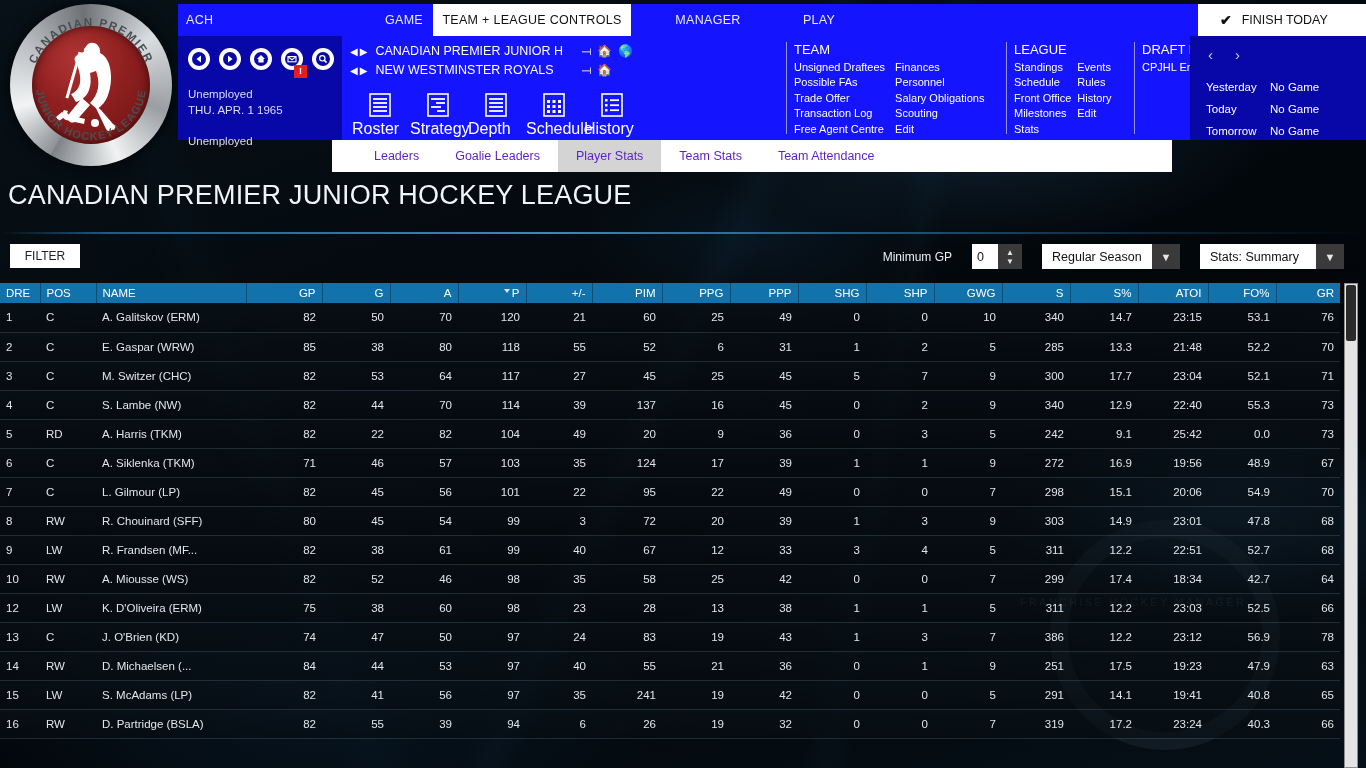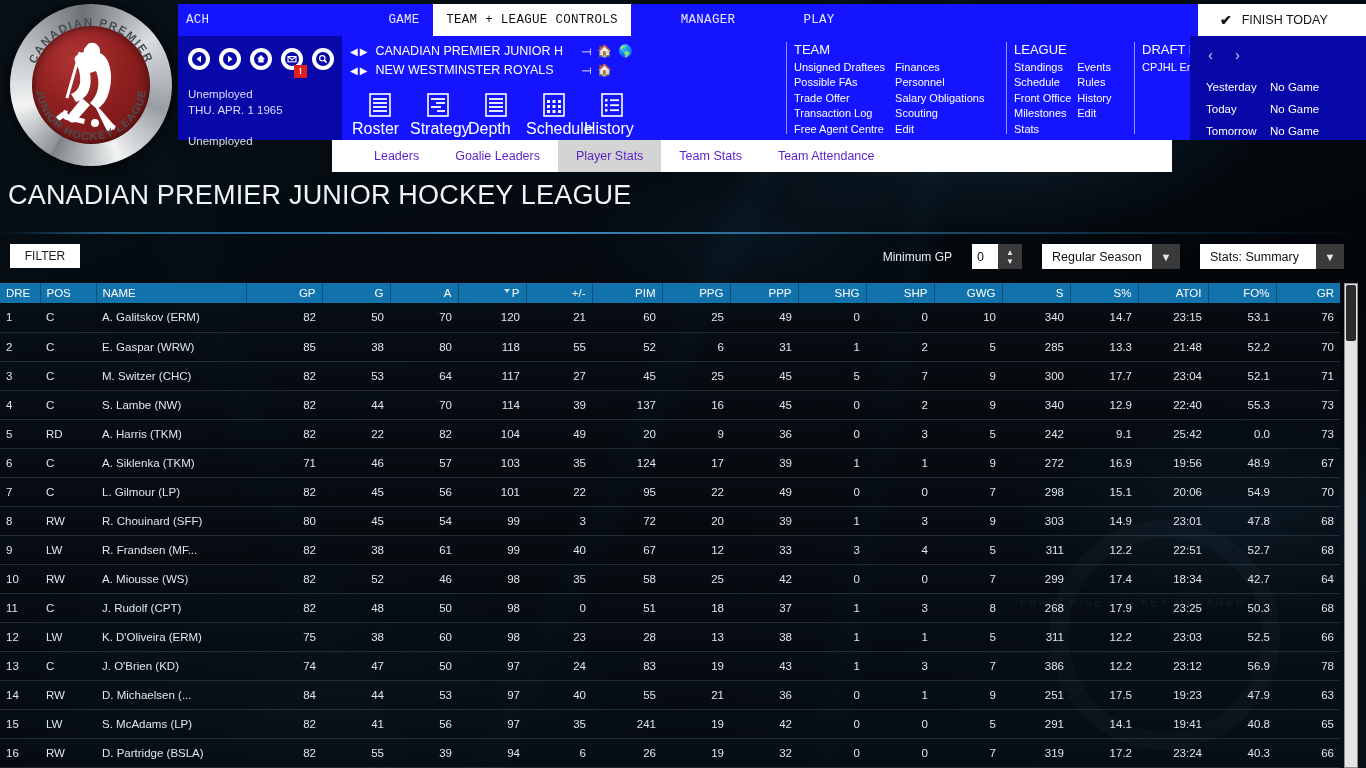--- a/index.html
+++ b/index.html
@@ -41,21 +41,21 @@
     position:relative; overflow:hidden;
     box-shadow: inset 0 0 10px rgba(0,0,0,.6);
   }
   .logo-ring-text { position:absolute; inset:0; }
   .logo-ring-text svg { width:162px; height:162px; display:block; }
   .skater { position:absolute; left:0; top:0; width:118px; height:118px; }
 
   .menubar { position:absolute; left:178px; top:4px; width:1188px; height:32px; background:#1414ff; }
   .menubar .mi {
     position:absolute; top:0; height:32px; line-height:32px;
-    color:#e9e9ff; font-size:12.5px; letter-spacing:.3px;font-family:Liberation Mono, monospace;
+    color:#e9e9ff; font-size:12.5px; letter-spacing:.3px;
   }
   .menubar .mi.active { background:#ffffff; color:#111; }
   .mi-ach   { left:8px; }
   .mi-game  { left:182px; width:88px; text-align:center; }
   .mi-team  { left:255px; width:198px; text-align:center; }
   .mi-mgr   { left:480px; width:100px; text-align:center; }
   .mi-play  { left:610px; width:62px; text-align:center; }
   .finish {
     position:absolute; right:0; top:0; width:168px; height:32px; background:#fff;
     display:flex; align-items:center; gap:10px; padding-left:22px;
@@ -701,41 +701,20 @@
           <td class="c-r">0</td>
           <td class="c-r">0</td>
           <td class="c-r">7</td>
           <td class="c-r">299</td>
           <td class="c-r">17.4</td>
           <td class="c-r">18:34</td>
           <td class="c-r">42.7</td>
           <td class="c-r">64</td>
         </tr>
         <tr>
-          <td class="c-l">11</td>
-          <td class="c-l">C</td>
-          <td class="c-l">J. Rudolf  (CPT)</td>
-          <td class="c-r">82</td>
-          <td class="c-r">48</td>
-          <td class="c-r">50</td>
-          <td class="c-r">98</td>
-          <td class="c-r">0</td>
-          <td class="c-r">51</td>
-          <td class="c-r">18</td>
-          <td class="c-r">37</td>
-          <td class="c-r">1</td>
-          <td class="c-r">3</td>
-          <td class="c-r">8</td>
-          <td class="c-r">268</td>
-          <td class="c-r">17.9</td>
-          <td class="c-r">23:25</td>
-          <td class="c-r">50.3</td>
-          <td class="c-r">68</td>
-        </tr>
-        <tr>
           <td class="c-l">12</td>
           <td class="c-l">LW</td>
           <td class="c-l">K. D'Oliveira  (ERM)</td>
           <td class="c-r">75</td>
           <td class="c-r">38</td>
           <td class="c-r">60</td>
           <td class="c-r">98</td>
           <td class="c-r">23</td>
           <td class="c-r">28</td>
           <td class="c-r">13</td>

